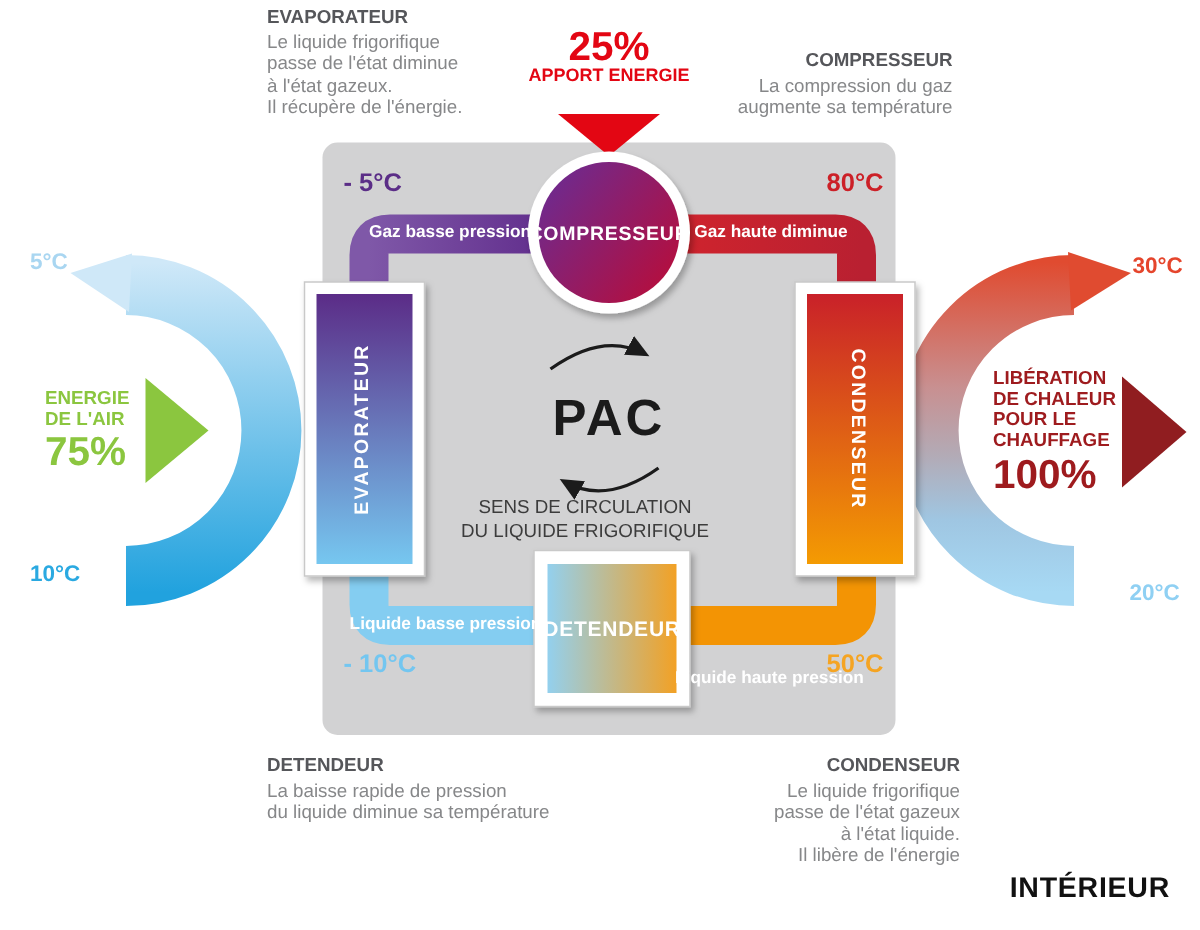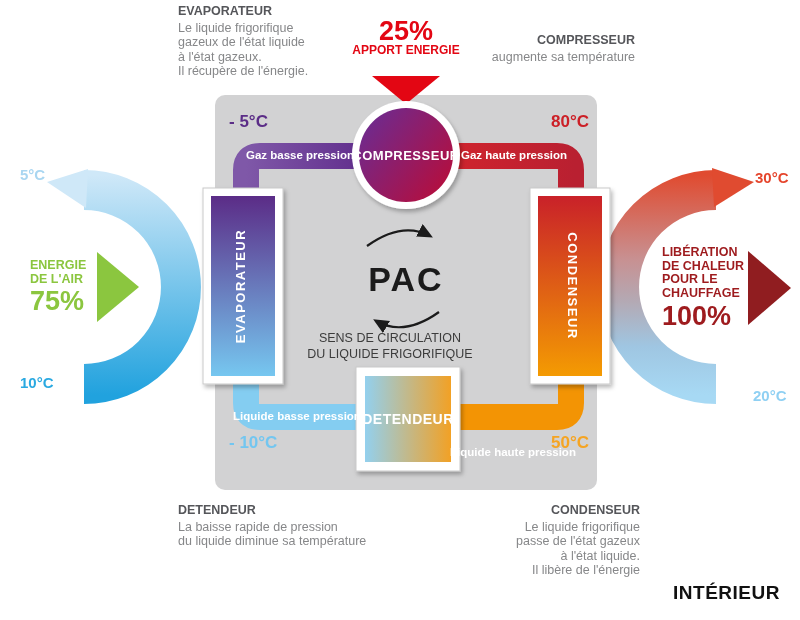--- a/index.html
+++ b/index.html
@@ -153,27 +153,28 @@
 
     <g stroke="#1b1b1b" stroke-width="2.2" fill="none">
       <path d="M 367 246 Q 402 221 430 236" marker-end="url(#arrowBlk)"></path>
       <path d="M 439 312 Q 404 337 376 321" marker-end="url(#arrowBlk)"></path>
     </g>
   </svg>
 
   <div class="abs" id="blk-evap">
     <div class="txt-head">EVAPORATEUR</div>
     <div class="txt-body">Le liquide frigorifique</div>
-    <div class="txt-body">gazeux de l'état liquide</div>
+    <div class="txt-body">passe de l'état diminue</div>
     <div class="txt-body">à l'état gazeux.</div>
     <div class="txt-body">Il récupère de l'énergie.</div>
   </div>
 
   <div class="abs alignR" id="blk-comp">
     <div class="txt-head">COMPRESSEUR</div>
+    <div class="txt-body">La compression du gaz</div>
     <div class="txt-body">augmente sa température</div>
   </div>
 
   <div class="abs" id="blk-det">
     <div class="txt-head">DETENDEUR</div>
     <div class="txt-body">La baisse rapide de pression</div>
     <div class="txt-body">du liquide diminue sa température</div>
   </div>
 
   <div class="abs alignR" id="blk-cond">
@@ -188,21 +189,21 @@
     <div class="pc">25%</div>
     <div class="ln">APPORT ENERGIE</div>
   </div>
 
   <div class="abs temp" id="t-m5">- 5°C</div>
   <div class="abs temp" id="t-80">80°C</div>
   <div class="abs temp" id="t-m10">- 10°C</div>
   <div class="abs temp" id="t-50">50°C</div>
 
   <div class="abs pipe-label" id="pl-gbp">Gaz basse pression</div>
-  <div class="abs pipe-label" id="pl-ghp">Gaz haute pression</div>
+  <div class="abs pipe-label" id="pl-ghp">Gaz haute diminue</div>
   <div class="abs pipe-label" id="pl-lbp">Liquide basse pression</div>
   <div class="abs pipe-label" id="pl-lhp">Liquide haute pression</div>
 
   <div class="abs comp-label" id="lbl-comp">COMPRESSEUR</div>
   <div class="abs vert-label" id="lbl-evap">EVAPORATEUR</div>
   <div class="abs vert-label" id="lbl-cond">CONDENSEUR</div>
   <div class="abs" id="lbl-det">DETENDEUR</div>
 
   <div class="abs pac" id="pac-txt">PAC</div>
   <div class="abs sens" id="sens-txt">

